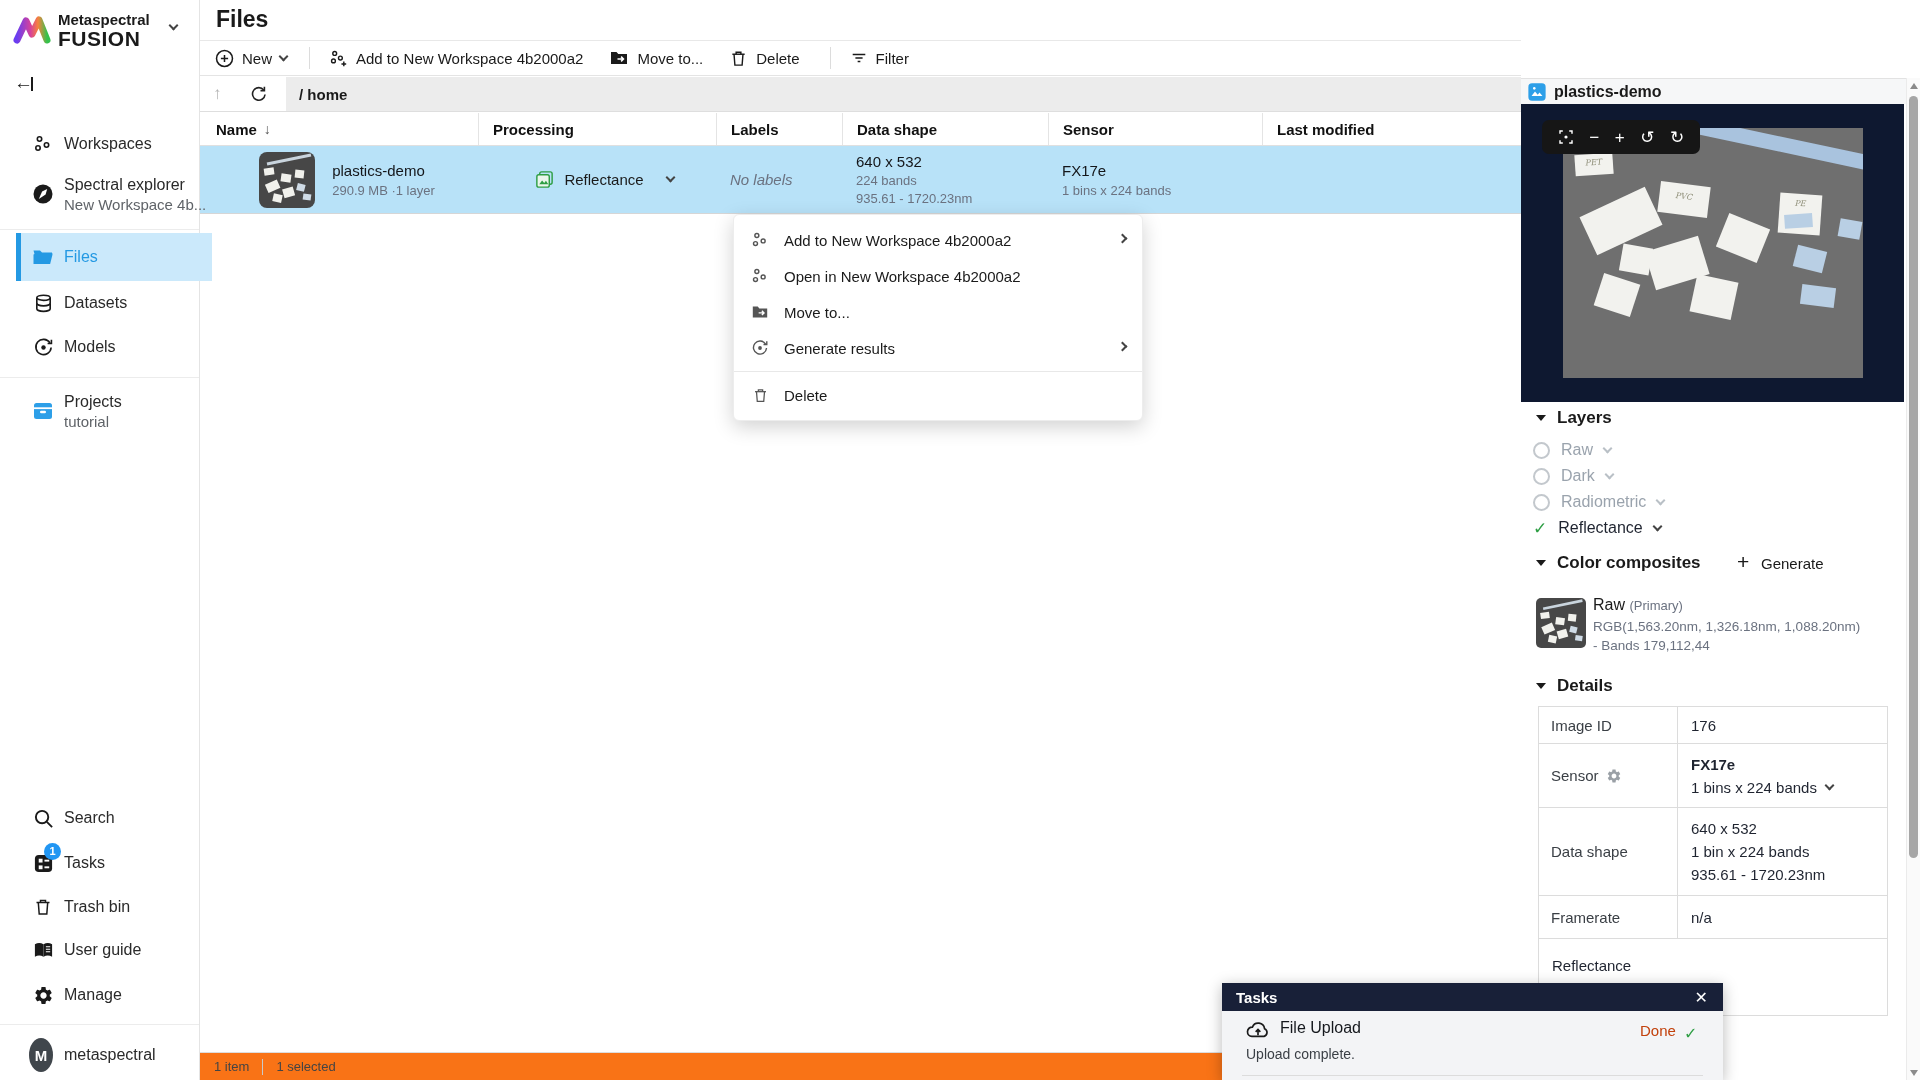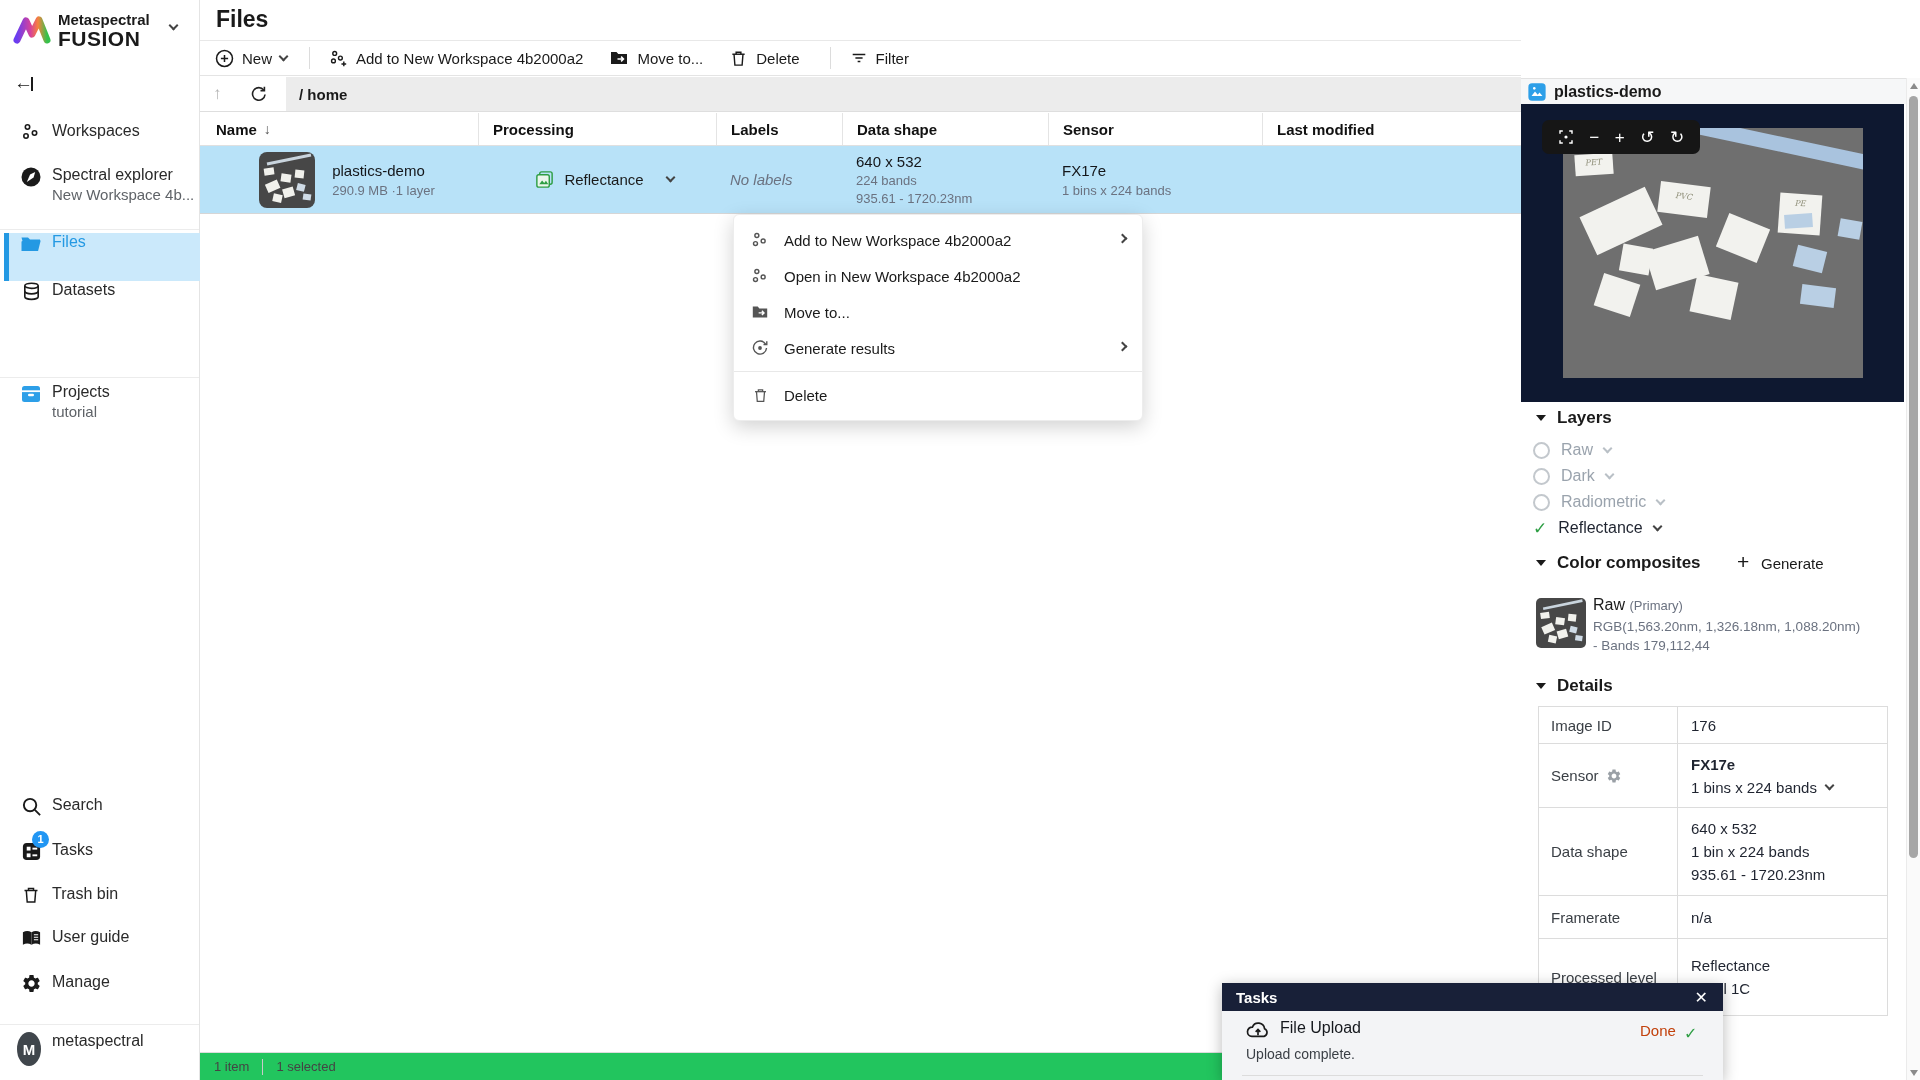--- a/index.html
+++ b/index.html
@@ -10,21 +10,21 @@
 
   
   .sidebar { position:absolute; left:0; top:0; width:200px; height:1080px; background:#fff; border-right:1px solid #e4e4e4; z-index:10; }
   .brand { position:absolute; left:12px; top:10px; display:flex; align-items:center; }
   .brand-text { margin-left:6px; }
   .brand-line1 { font-size:15px; font-weight:bold; line-height:17px; }
   .brand-line2 { font-size:21px; font-weight:bold; line-height:22px; letter-spacing:.5px; }
   .brand-chev { position:absolute; left:170px; top:26px; }
   .collapse-btn { position:absolute; left:14px; top:72px; font-size:19px; color:#1a1a1a; cursor:pointer; }
   .collapse-btn .bar { display:inline-block; width:2px; height:14px; background:#1a1a1a; margin-left:-2px; vertical-align:-2px; }
-  .nav-item { position:absolute; left:4px; width:196px; display:flex; align-items:flex-start; cursor:pointer; }
+  .nav-item { position:absolute; left:16px; width:196px; display:flex; align-items:center; cursor:pointer; }
   .nav-item .nicon { width:24px; margin-left:15px; display:flex; justify-content:center; position:relative; }
   .nav-item .nlabel { margin-left:9px; font-size:16px; color:#2a2a2a; white-space:nowrap; }
   .nav-item .nsub { font-size:15px; color:#5f6368; margin-top:2px; white-space:nowrap; }
   .nav-item.selected { background:#cbe9fb; border-left:5px solid #2499e3; }
   .nav-item.selected .nicon { margin-left:10px; }
   .nav-item.selected .nlabel { color:#2499e3; }
   .sb-divider { position:absolute; left:0; width:199px; height:1px; background:#ececec; }
   .badge { position:absolute; left:13px; top:-10px; width:17px; height:17px; border-radius:50%; background:#2196f3; color:#fff; font-size:11px; font-weight:bold; line-height:17px; text-align:center; }
   .avatar { width:34px; height:34px; border-radius:50%; background:#40464c; color:#fff; font-size:15px; font-weight:bold; display:flex; align-items:center; justify-content:center; }
 
@@ -56,21 +56,21 @@
   .fname { font-size:15px; color:#14161a; }
   .fmeta { font-size:13px; color:#6b7280; margin-top:4px; }
   .proc { flex-direction:row; align-items:center; gap:9px; }
   .proc-label { font-size:15px; }
   .muted { color:#6b7280;font-style:italic; }
   .shape-l1 { font-size:15px; color:#14161a; }
   .shape-l2 { font-size:13px; color:#6b7280; margin-top:3px; }
   .sensor-main { font-size:15px; color:#14161a; }
   .modified { font-size:14px; color:#14161a; }
 
-  .statusbar { position:absolute; left:0; top:1052px; width:1323px; height:28px; background:#22c55e; border-top:1px solid #ddd; display:flex; align-items:center; font-size:13px; color:#444; }
+  .statusbar { position:absolute; left:0; top:1052px; width:1323px; height:28px; background:#f97316; border-top:1px solid #ddd; display:flex; align-items:center; font-size:13px; color:#444; }
   .status-sep { width:1px; height:16px; background:#c9c9c9; margin:0 13px; }
 
   
   .ctx-menu { position:absolute; left:733px; top:214px; width:410px; z-index:40; background:#fff; border:1px solid #ededed; border-radius:6px; box-shadow:0 6px 20px rgba(0,0,0,.18); padding:7px 0; }
   .ctx-item { height:36px; display:flex; align-items:center; cursor:pointer; }
   .ctx-item .cicon { width:20px; margin-left:16px; display:flex; justify-content:center; }
   .ctx-item .clabel { margin-left:14px; font-size:15px; }
   .ctx-item .cchev { margin-left:auto; margin-right:16px; }
   .ctx-divider { height:1px; background:#e8e8e8; margin:5px 0; }
 
@@ -231,20 +231,28 @@
     <span class="nicon">
       <svg width="21" height="21" viewBox="0 0 22 22" fill="none" stroke="#1a1a1a" stroke-width="1.7">
           <ellipse cx="11" cy="5" rx="7" ry="2.7"></ellipse>
           <path d="M4 5v5.7c0 1.5 3.1 2.8 7 2.8s7-1.3 7-2.8V5"></path>
           <path d="M4 10.7v5.8c0 1.5 3.1 2.8 7 2.8s7-1.3 7-2.8v-5.8"></path>
         </svg>
     </span>
     <span class="nlabel">Datasets</span>
   </div>
 
+  <div class="nav-item" style="top:325px;height:44px">
+    <span class="nicon">
+        <svg width="21" height="21" style="color:#1a1a1a">
+          <use href="#modelIcon"></use>
+        </svg>
+      </span>
+    <span class="nlabel">Models</span>
+  </div>
 
   <div class="sb-divider" style="top:377px"></div>
 
   <div class="nav-item" style="top:383px;height:56px">
     <span class="nicon">
       <svg width="22" height="22" viewBox="0 0 22 22">
           <rect x="2" y="3" width="18" height="16" rx="2.5" fill="#2d9fe8"></rect>
           <rect x="2" y="7.3" width="18" height="1.8" fill="#fff"></rect>
           <rect x="8" y="10.8" width="6" height="2.5" rx="1.2" fill="#fff"></rect>
         </svg>
@@ -609,23 +617,20 @@
     </div>
     <div class="dt-row" style="height:43px">
       <div class="dt-label">
           <span>Framerate</span>
         </div>
       <div class="dt-value">
           <span>n/a</span>
         </div>
     </div>
     <div class="dt-row" style="height:77px">
-      <div class="dt-label">
-          <span>Processed level</span>
-        </div>
       <div class="dt-value">
         <span>Reflectance</span>
         <span>Level 1C</span>
       </div>
     </div>
   </div>
 </div>
 
 <div class="v-scroll">
   <span class="tri-up"></span>

